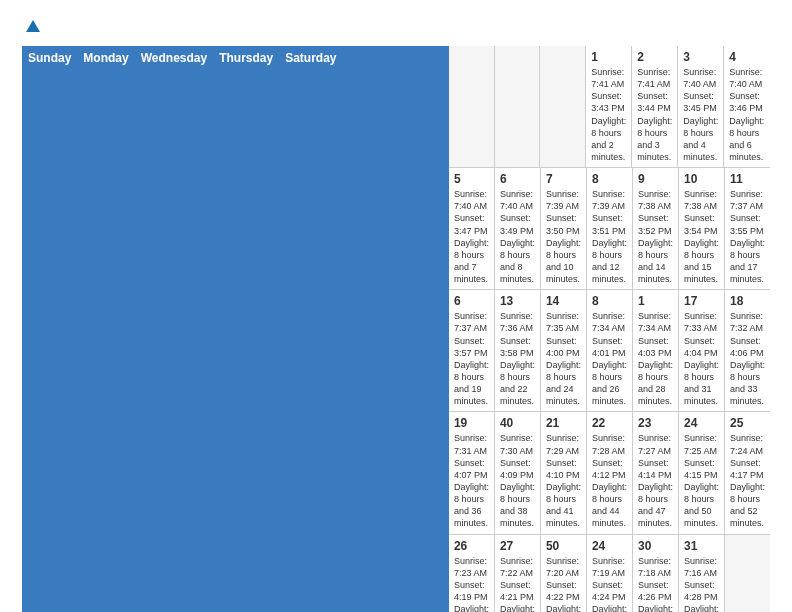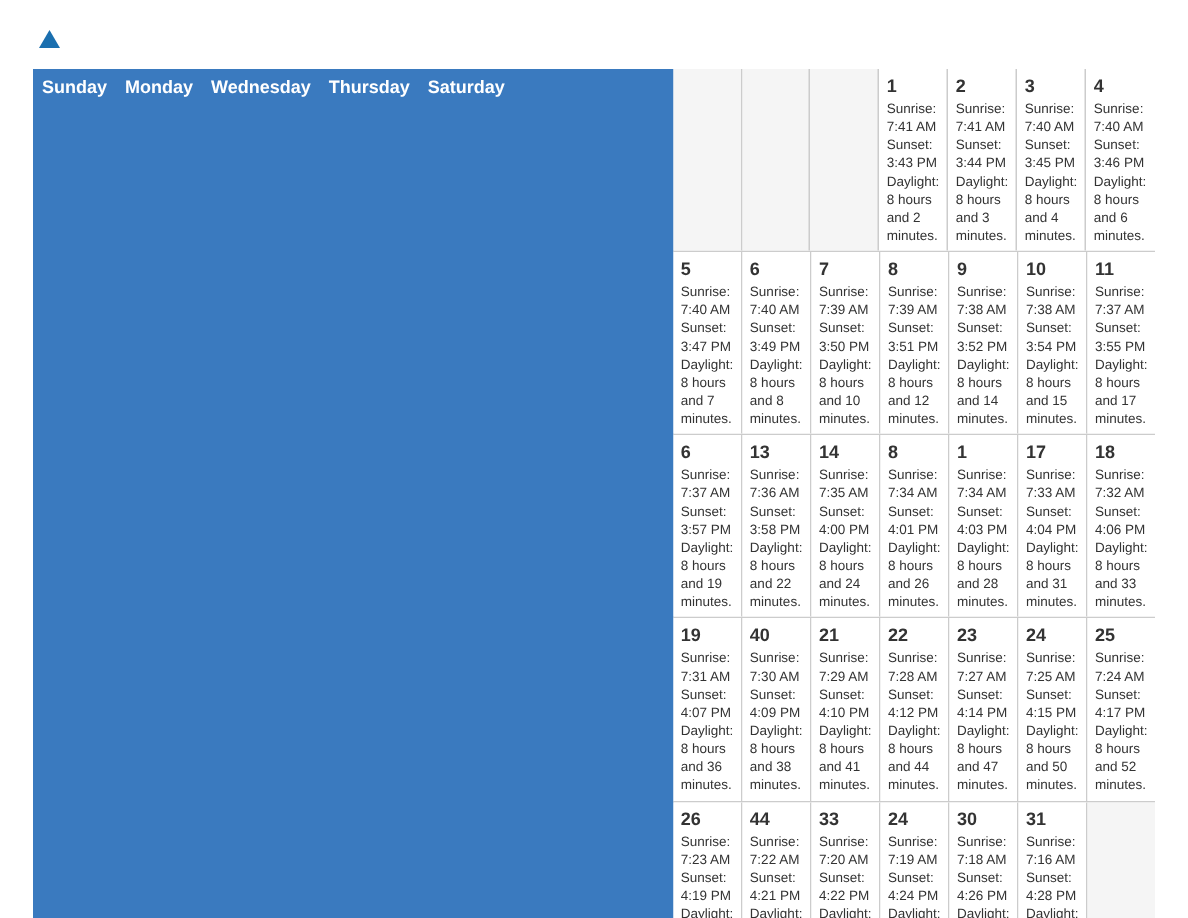--- a/index.html
+++ b/index.html
@@ -257,25 +257,25 @@
             <div class="day-num">25</div>
             <div class="cell-info">Sunrise: 7:24 AM<br>Sunset: 4:17 PM<br>Daylight: 8 hours<br>and 52 minutes.</div>
           </div>
         </div>
         <div class="cal-row">
           <div class="cal-cell">
             <div class="day-num">26</div>
             <div class="cell-info">Sunrise: 7:23 AM<br>Sunset: 4:19 PM<br>Daylight: 8 hours<br>and 55 minutes.</div>
           </div>
           <div class="cal-cell">
-            <div class="day-num">44</div>
+            <div class="day-num">27</div>
             <div class="cell-info">Sunrise: 7:22 AM<br>Sunset: 4:21 PM<br>Daylight: 8 hours<br>and 58 minutes.</div>
           </div>
           <div class="cal-cell">
-            <div class="day-num">33</div>
+            <div class="day-num">50</div>
             <div class="cell-info">Sunrise: 7:20 AM<br>Sunset: 4:22 PM<br>Daylight: 9 hours<br>and 1 minute.</div>
           </div>
           <div class="cal-cell">
             <div class="day-num">24</div>
             <div class="cell-info">Sunrise: 7:19 AM<br>Sunset: 4:24 PM<br>Daylight: 9 hours<br>and 5 minutes.</div>
           </div>
           <div class="cal-cell">
             <div class="day-num">30</div>
             <div class="cell-info">Sunrise: 7:18 AM<br>Sunset: 4:26 PM<br>Daylight: 9 hours<br>and 8 minutes.</div>
           </div>

